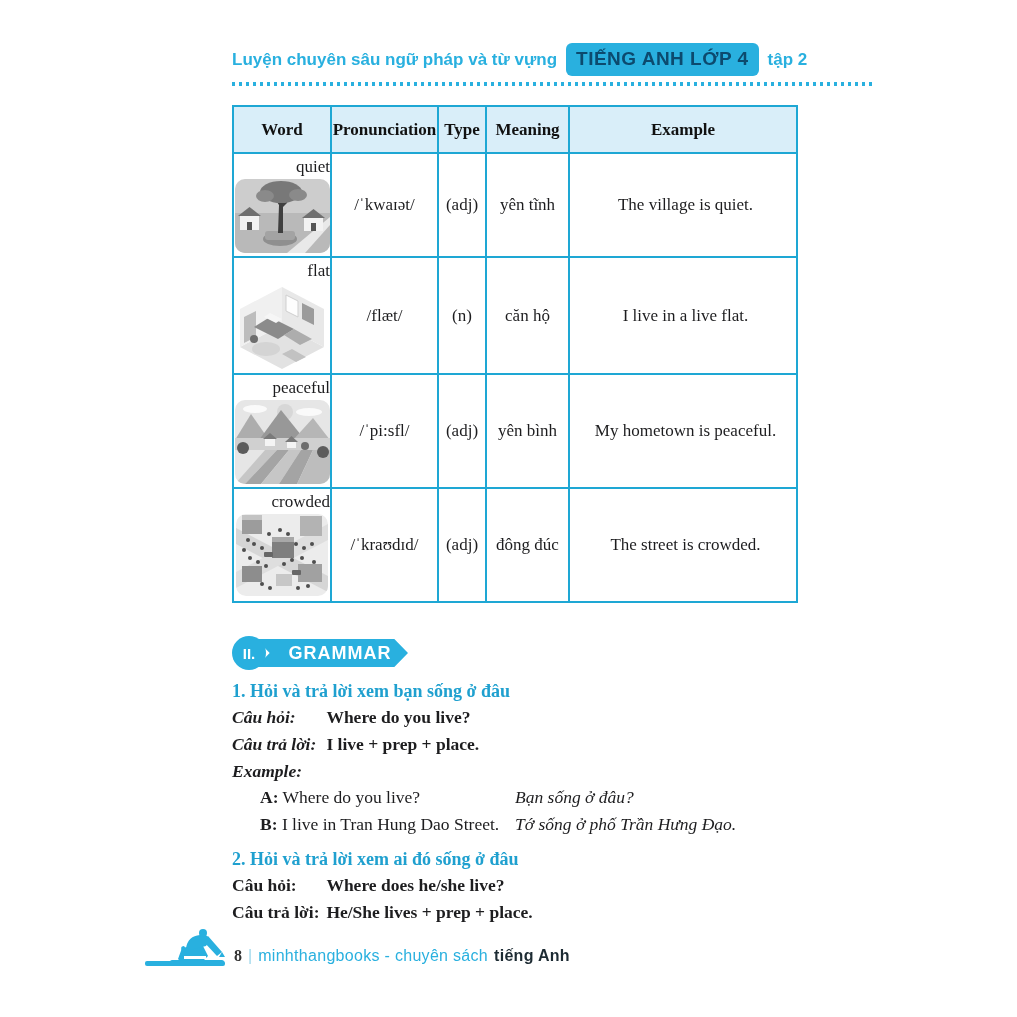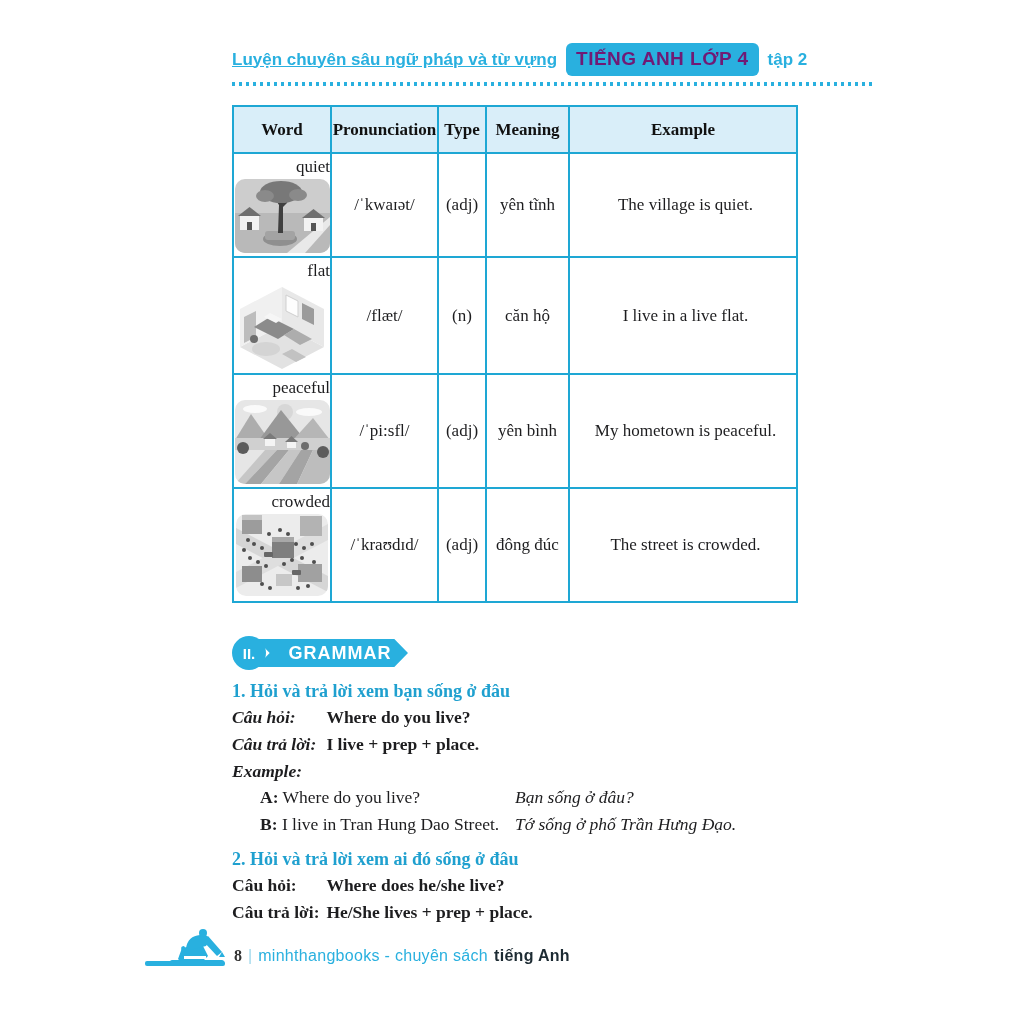--- a/index.html
+++ b/index.html
@@ -19,23 +19,23 @@
     color:var(--ink);
     overflow:hidden;
   }
   
   .header{
     position:absolute;left:232px;top:43px;
     display:flex;align-items:center;gap:9px;
     font-family:"Liberation Sans", sans-serif;
     white-space:nowrap;
   }
-  .header .subtitle{color:var(--cyan);font-weight:bold;font-size:17px;text-decoration:underline;}
+  .header .subtitle{color:var(--cyan);font-weight:bold;font-size:17px;}
   .header .badge{
-    background:var(--cyan);color:#701a75;font-weight:bold;font-size:19px;
+    background:var(--cyan);color:#0c4a6e;font-weight:bold;font-size:19px;
     padding:5px 10px 6px 10px;border-radius:6px;letter-spacing:.5px;
   }
   .header .volume{color:var(--cyan);font-weight:bold;font-size:17px;}
   .dotted-line{
     position:absolute;left:232px;top:82px;width:641px;height:4px;
     background:repeating-linear-gradient(90deg,var(--cyan) 0 3px,transparent 3px 7px);
   }
   
   table.vocab{
     position:absolute;left:232px;top:105px;

